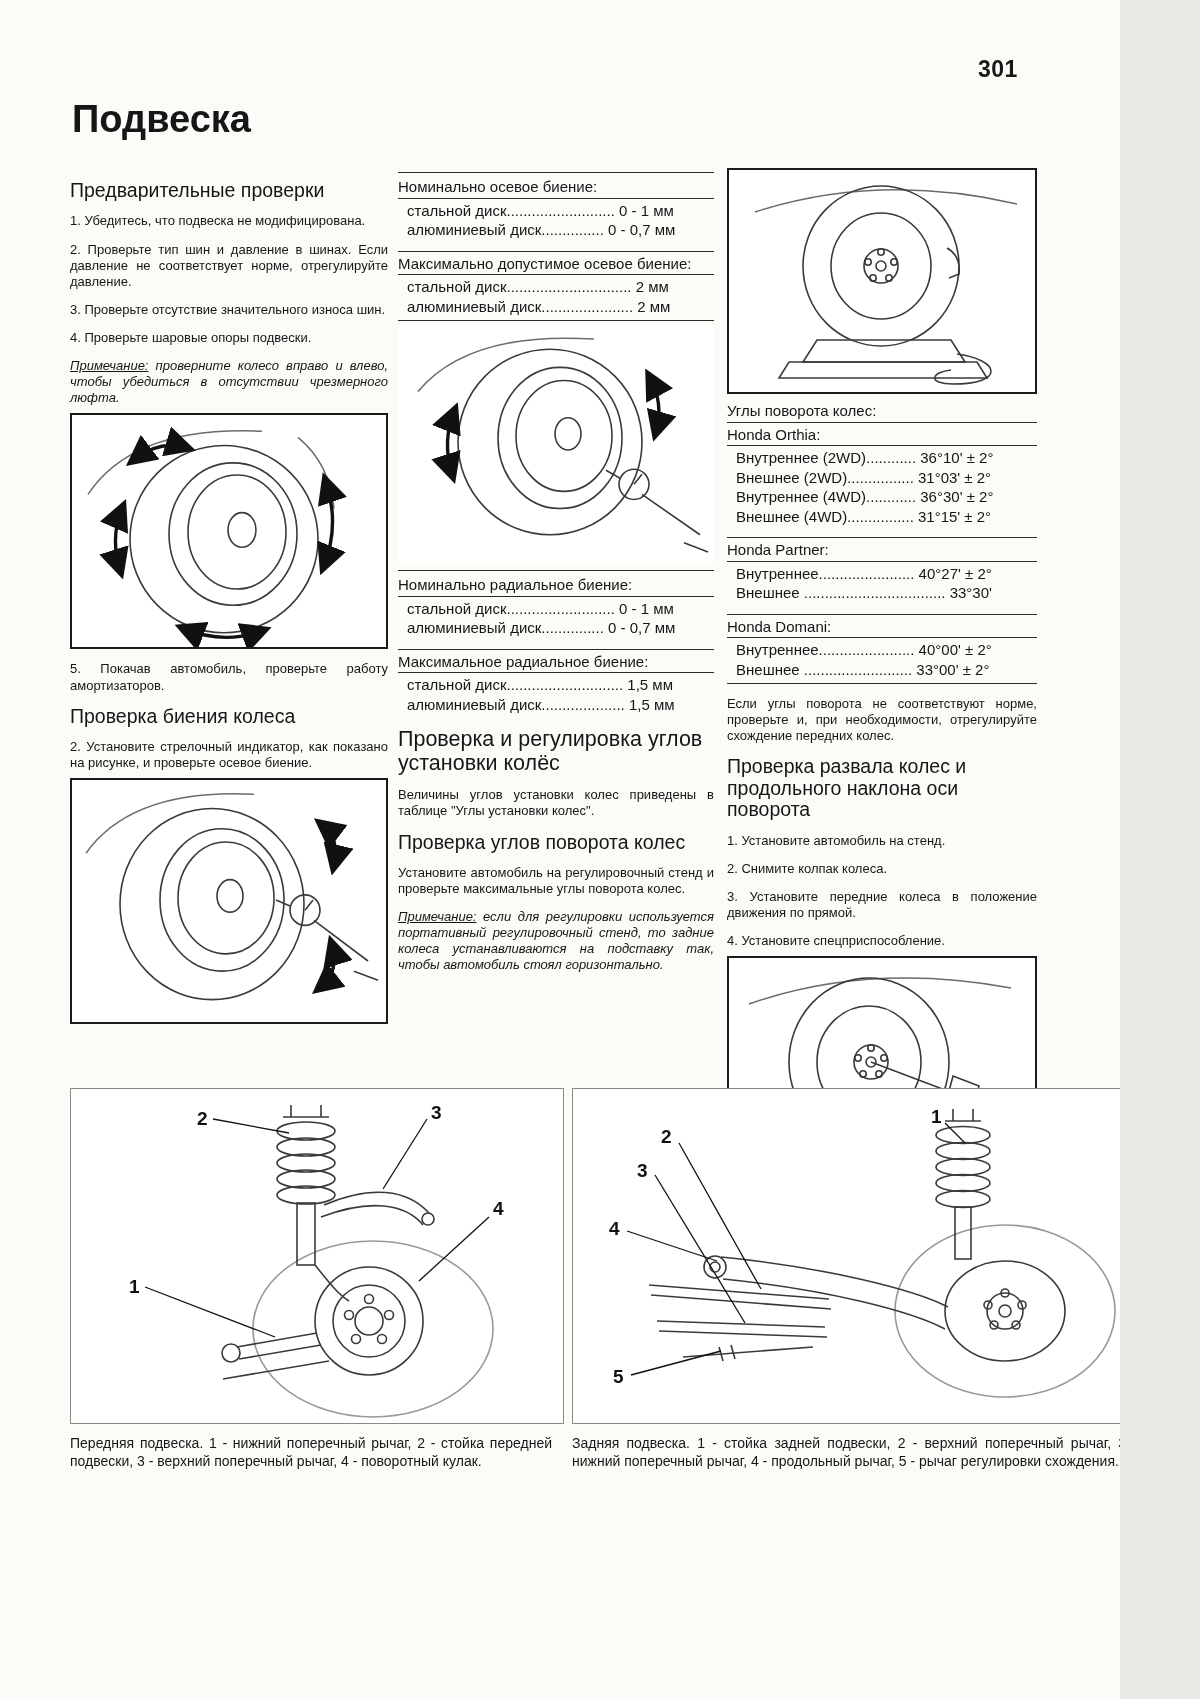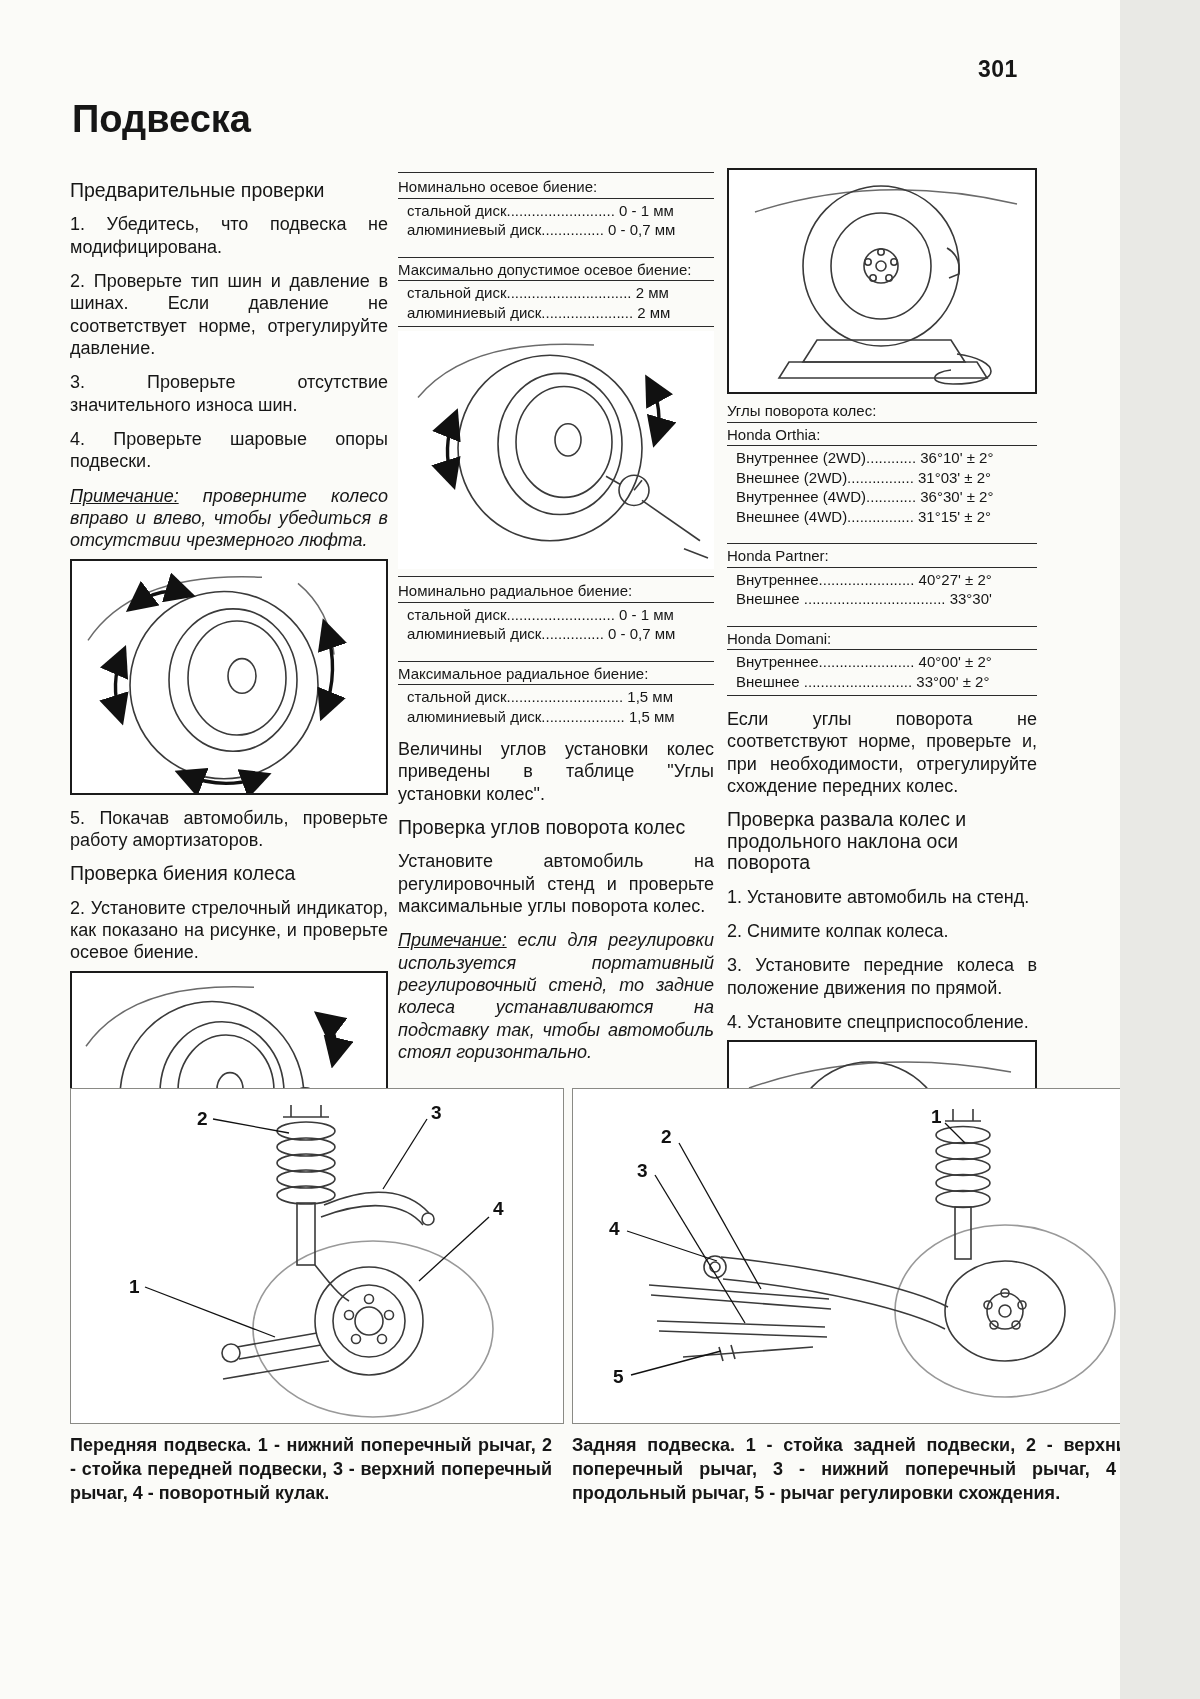--- a/index.html
+++ b/index.html
@@ -12,47 +12,47 @@
   #page{position:absolute;left:0;top:0;width:1120px;height:1699px;background:#fbfbf8;overflow:hidden}
 
   .pageno{position:absolute;left:978px;top:56px;font-size:23px;font-weight:bold;letter-spacing:.5px}
   .doc-title{position:absolute;left:72px;top:98px;font-size:38px;font-weight:bold}
 
   .col{position:absolute;top:168px}
   #col1{left:70px;width:318px}
   #col2{left:398px;width:316px}
   #col3{left:727px;width:310px}
 
-  .p{font-size:18px;line-height:1.24;text-align:justify;margin:12px 0 3px}
+  .p{font-size:13px;line-height:1.24;text-align:justify;margin:12px 0 3px}
   .h2{font-size:19.5px;font-weight:normal;line-height:1.1;margin:12px 0 7px}
   .h2.big{font-size:21.5px;margin-top:14px}
   .note{font-style:italic}
   .note .lbl{text-decoration:underline}
 
   .spec{font-size:15px;line-height:1.3;margin-bottom:4px}
   .spec .stitle{border-bottom:1.4px solid #2b2b2b;padding-bottom:1px;margin-bottom:2px}
   .spec .row{padding-left:9px}
-  .spec .row + .stitle{border-top:1.4px solid #2b2b2b;margin-top:17px;padding-top:2px}
+  .spec .row + .stitle{border-top:1.4px solid #2b2b2b;margin-top:11px;padding-top:2px}
   .rule{border-top:1.6px solid #2b2b2b;margin:4px 0}
 
   .fig{margin:7px 0;background:#fff}
   .fig.framed{border:2px solid #1b1b1b}
   .fig svg{display:block;width:100%;height:100%}
   #fig-play{height:232px}
   #fig-axial{height:242px}
   #fig-radial{height:238px;margin-top:4px}
   #fig-stand{height:222px;margin-top:0}
   #fig-tool{height:238px}
 
   .bfig{position:absolute;background:#fff;border:1px solid #8a8a85}
   #bfig-front{left:70px;top:1088px;width:492px;height:334px}
   #bfig-rear{left:572px;top:1088px;width:566px;height:334px}
   .bfig svg{display:block;width:100%;height:100%}
 
-  .bcap{position:absolute;font-size:18px;font-weight:bold;line-height:1.32;text-align:justify}
+  .bcap{position:absolute;font-size:14px;font-weight:normal;line-height:1.32;text-align:justify}
   #bcap-front{left:70px;top:1434px;width:482px}
   #bcap-rear{left:572px;top:1434px;width:566px}
 
   svg .ln{stroke:#3a3a3a;stroke-width:1.6;fill:none}
   svg .thin{stroke:#6b6b6b;stroke-width:1.5;fill:none}
   svg .arrow{stroke:#111;stroke-width:3.4;fill:none}
   svg .leader{stroke:#111;stroke-width:1.3;fill:none}
   svg .callout{font-family:"Liberation Sans",sans-serif;font-size:19px;font-weight:bold;fill:#111}
 </style>
 </head>
@@ -156,20 +156,21 @@
     <div class="rule"></div>
     <div class="spec">
       <div class="stitle">Номинально радиальное биение:</div>
       <div class="row">стальной диск.......................... 0 - 1 мм</div>
       <div class="row">алюминиевый диск............... 0 - 0,7 мм</div>
       <div class="stitle">Максимальное радиальное биение:</div>
       <div class="row">стальной диск............................ 1,5 мм</div>
       <div class="row">алюминиевый диск.................... 1,5 мм</div>
     </div>
 
+    <div class="h2 big">Проверка и регулировка углов установки колёс</div>
     <p class="p">Величины углов установки колес приведены в таблице "Углы установки колес".</p>
 
     <div class="h2">Проверка углов поворота колес</div>
     <p class="p">Установите автомобиль на регулировочный стенд и проверьте максимальные углы поворота колес.</p>
     <p class="p note"><span class="lbl">Примечание:</span><span> если для регулировки используется портативный регулировочный стенд, то задние колеса устанавливаются на подставку так, чтобы автомобиль стоял горизонтально.</span></p>
   </div>
 
   <div class="col" id="col3">
     <div class="fig framed" id="fig-stand">
       <svg viewBox="0 0 306 222" preserveAspectRatio="none">

